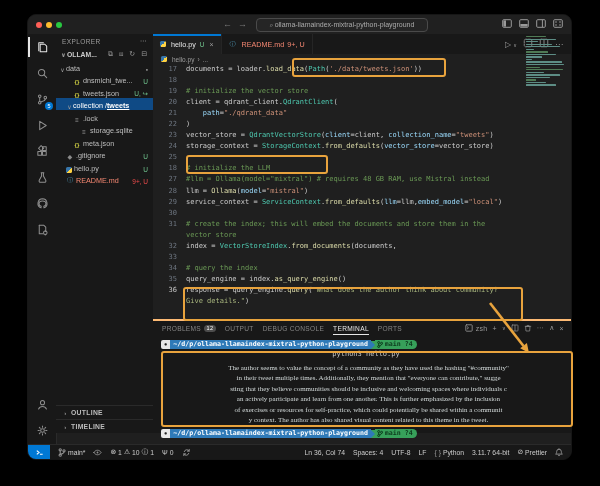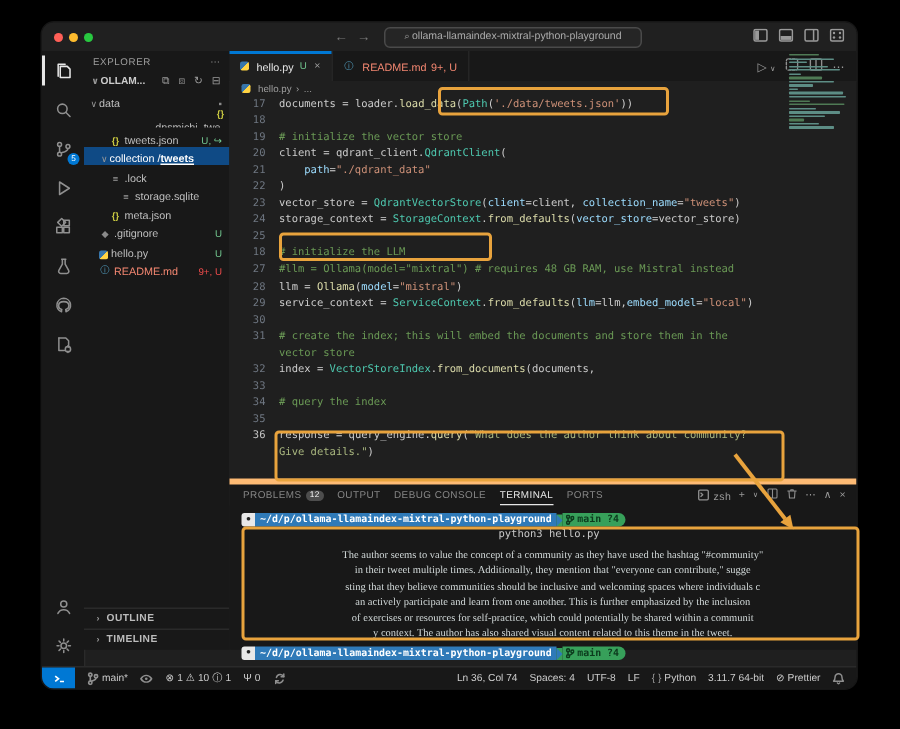--- a/index.html
+++ b/index.html
@@ -56,21 +56,21 @@
   #code{position:absolute;left:0;top:30px;right:0;height:255px;overflow:hidden;font-size:7px;line-height:11.05px;}
   .crow{display:flex;white-space:pre;}
   .ln{width:24px;text-align:right;padding-right:9px;color:#6e7681;flex:0 0 auto;font-family:"DejaVu Sans Mono",monospace;}
   .ln.cur{color:#c6c6c6;}
   .ctext{font-family:"DejaVu Sans Mono",monospace;color:#cccccc;}
   .tk-p{color:#cccccc}.tk-o{color:#d4d4d4}.tk-v{color:#9cdcfe}.tk-f{color:#dcdcaa}
   .tk-t{color:#4ec9b0}.tk-s{color:#ce9178}.tk-s2{color:#a9b77f}.tk-c{color:#6a9955}
   #minimap{position:absolute;right:3px;top:2px;width:42px;}
   .mmrow{height:1.3px;margin-bottom:1.25px;border-radius:.5px;}
   
-  #panel{position:absolute;left:0;top:285px;right:0;bottom:0;background:#181818;border-top:4px solid #fdba74;}
+  #panel{position:absolute;left:0;top:285px;right:0;bottom:0;background:#181818;border-top:2px solid #fdba74;}
   #paneltabs{height:14px;display:flex;align-items:center;gap:9px;padding-left:9px;font-size:6.6px;color:#868686;letter-spacing:.3px;}
   .ptab{display:flex;align-items:center;gap:3px;height:100%;}
   .ptab.active{color:#e7e7e7;box-shadow:inset 0 -1px 0 #e7e7e7;}
   .pbadge{background:#4d4d4d;color:#fff;border-radius:5px;font-size:5.5px;padding:0 2.5px;line-height:7px;}
   #panel-actions{margin-left:auto;display:flex;align-items:center;gap:5px;padding-right:7px;color:#9a9a9a;font-size:7px;}
   #terminal{position:absolute;left:0;top:14px;right:0;bottom:0;background:#181818;font-size:7px;color:#cfd6d6;}
   .promptrow{display:flex;align-items:center;height:9px;margin:0 0 1px 8px;}
   .chip-os{background:#e8e8e8;color:#222;border-radius:2px 0 0 2px;font-size:5.5px;line-height:9px;padding:0 3px;height:9px;}
   .chip-path{background:#2f7ab8;color:#fff;font-weight:bold;font-family:"DejaVu Sans Mono",monospace;font-size:6.6px;line-height:9px;height:9px;padding:0 3px;white-space:nowrap;}
   .pl-arrow1{width:0;height:0;border-top:4.5px solid transparent;border-bottom:4.5px solid transparent;border-left:4.5px solid #2f7ab8;background:#37a05a;}
@@ -211,21 +211,21 @@
       <span class="chev">∨</span>
       <span>OLLAM...</span>
       <span class="acts">⧉ ⧇ ↻ ⊟</span>
     </div>
     <div id="tree">
         <div class="trow" style="padding-left: 3px;">
           <span class="chev">∨</span>
           <span>data</span>
           <span class="gitbadge" style="color: rgb(138, 138, 138);">▪</span>
         </div>
-        <div class="trow" style="padding-left: 10px; flex-direction: column;">
+        <div class="trow" style="padding-left: 10px;">
           <span class="chev"></span>
           <span class="ficon json">{}</span>
           <span>dnsmichi_twe...</span>
           <span class="gitbadge">U</span>
         </div>
         <div class="trow" style="padding-left: 10px;">
           <span class="chev"></span>
           <span class="ficon json">{}</span>
           <span>tweets.json</span>
           <span class="gitbadge">U, ↪</span>
@@ -328,21 +328,21 @@
         <div class="crow"><span class="ln">18</span><span class="ctext"><span class="tk-c"># initialize the LLM</span></span></div>
         <div class="crow"><span class="ln">27</span><span class="ctext"><span class="tk-c">#llm = Ollama(model="mixtral") # requires 48 GB RAM, use Mistral instead</span></span></div>
         <div class="crow"><span class="ln">28</span><span class="ctext"><span class="tk-p">llm </span><span class="tk-o">= </span><span class="tk-f">Ollama</span><span class="tk-p">(</span><span class="tk-v">model</span><span class="tk-o">=</span><span class="tk-s">"mistral"</span><span class="tk-p">)</span></span></div>
         <div class="crow"><span class="ln">29</span><span class="ctext"><span class="tk-p">service_context </span><span class="tk-o">= </span><span class="tk-t">ServiceContext</span><span class="tk-p">.</span><span class="tk-f">from_defaults</span><span class="tk-p">(</span><span class="tk-v">llm</span><span class="tk-o">=</span><span class="tk-p">llm,</span><span class="tk-v">embed_model</span><span class="tk-o">=</span><span class="tk-s">"local"</span><span class="tk-p">)</span></span></div>
         <div class="crow"><span class="ln">30</span><span class="ctext"></span></div>
         <div class="crow"><span class="ln">31</span><span class="ctext"><span class="tk-c"># create the index; this will embed the documents and store them in the</span></span></div>
         <div class="crow"><span class="ln"></span><span class="ctext"><span class="tk-c">vector store</span></span></div>
         <div class="crow"><span class="ln">32</span><span class="ctext"><span class="tk-p">index </span><span class="tk-o">= </span><span class="tk-t">VectorStoreIndex</span><span class="tk-p">.</span><span class="tk-f">from_documents</span><span class="tk-p">(documents,</span></span></div>
         <div class="crow"><span class="ln">33</span><span class="ctext"></span></div>
         <div class="crow"><span class="ln">34</span><span class="ctext"><span class="tk-c"># query the index</span></span></div>
-        <div class="crow"><span class="ln">35</span></div>
+        <div class="crow"><span class="ln">35</span><span class="ctext"><span class="tk-p">query_engine </span><span class="tk-o">= </span><span class="tk-p">index.</span><span class="tk-f">as_query_engine</span><span class="tk-p">()</span></span></div>
         <div class="crow"><span class="ln cur">36</span><span class="ctext"><span class="tk-p">response </span><span class="tk-o">= </span><span class="tk-p">query_engine.</span><span class="tk-f">query</span><span class="tk-p">(</span><span class="tk-s2">"What does the author think about community?</span></span></div>
         <div class="crow"><span class="ln"></span><span class="ctext"><span class="tk-s2">Give details."</span><span class="tk-p">)</span></span></div>
       </div>
     <div id="minimap">
         <div class="mmrow" style="width: 20px; background: rgb(79, 122, 85);"></div>
         <div class="mmrow" style="width: 30px; background: rgb(93, 141, 133);"></div>
         <div class="mmrow" style="width: 12px; background: rgb(93, 141, 133);"></div>
         <div class="mmrow" style="width: 26px; background: rgb(93, 141, 133);"></div>
         <div class="mmrow" style="width: 34px; background: rgb(93, 141, 133);"></div>
         <div class="mmrow" style="width: 8px; background: rgb(93, 141, 133);"></div>

